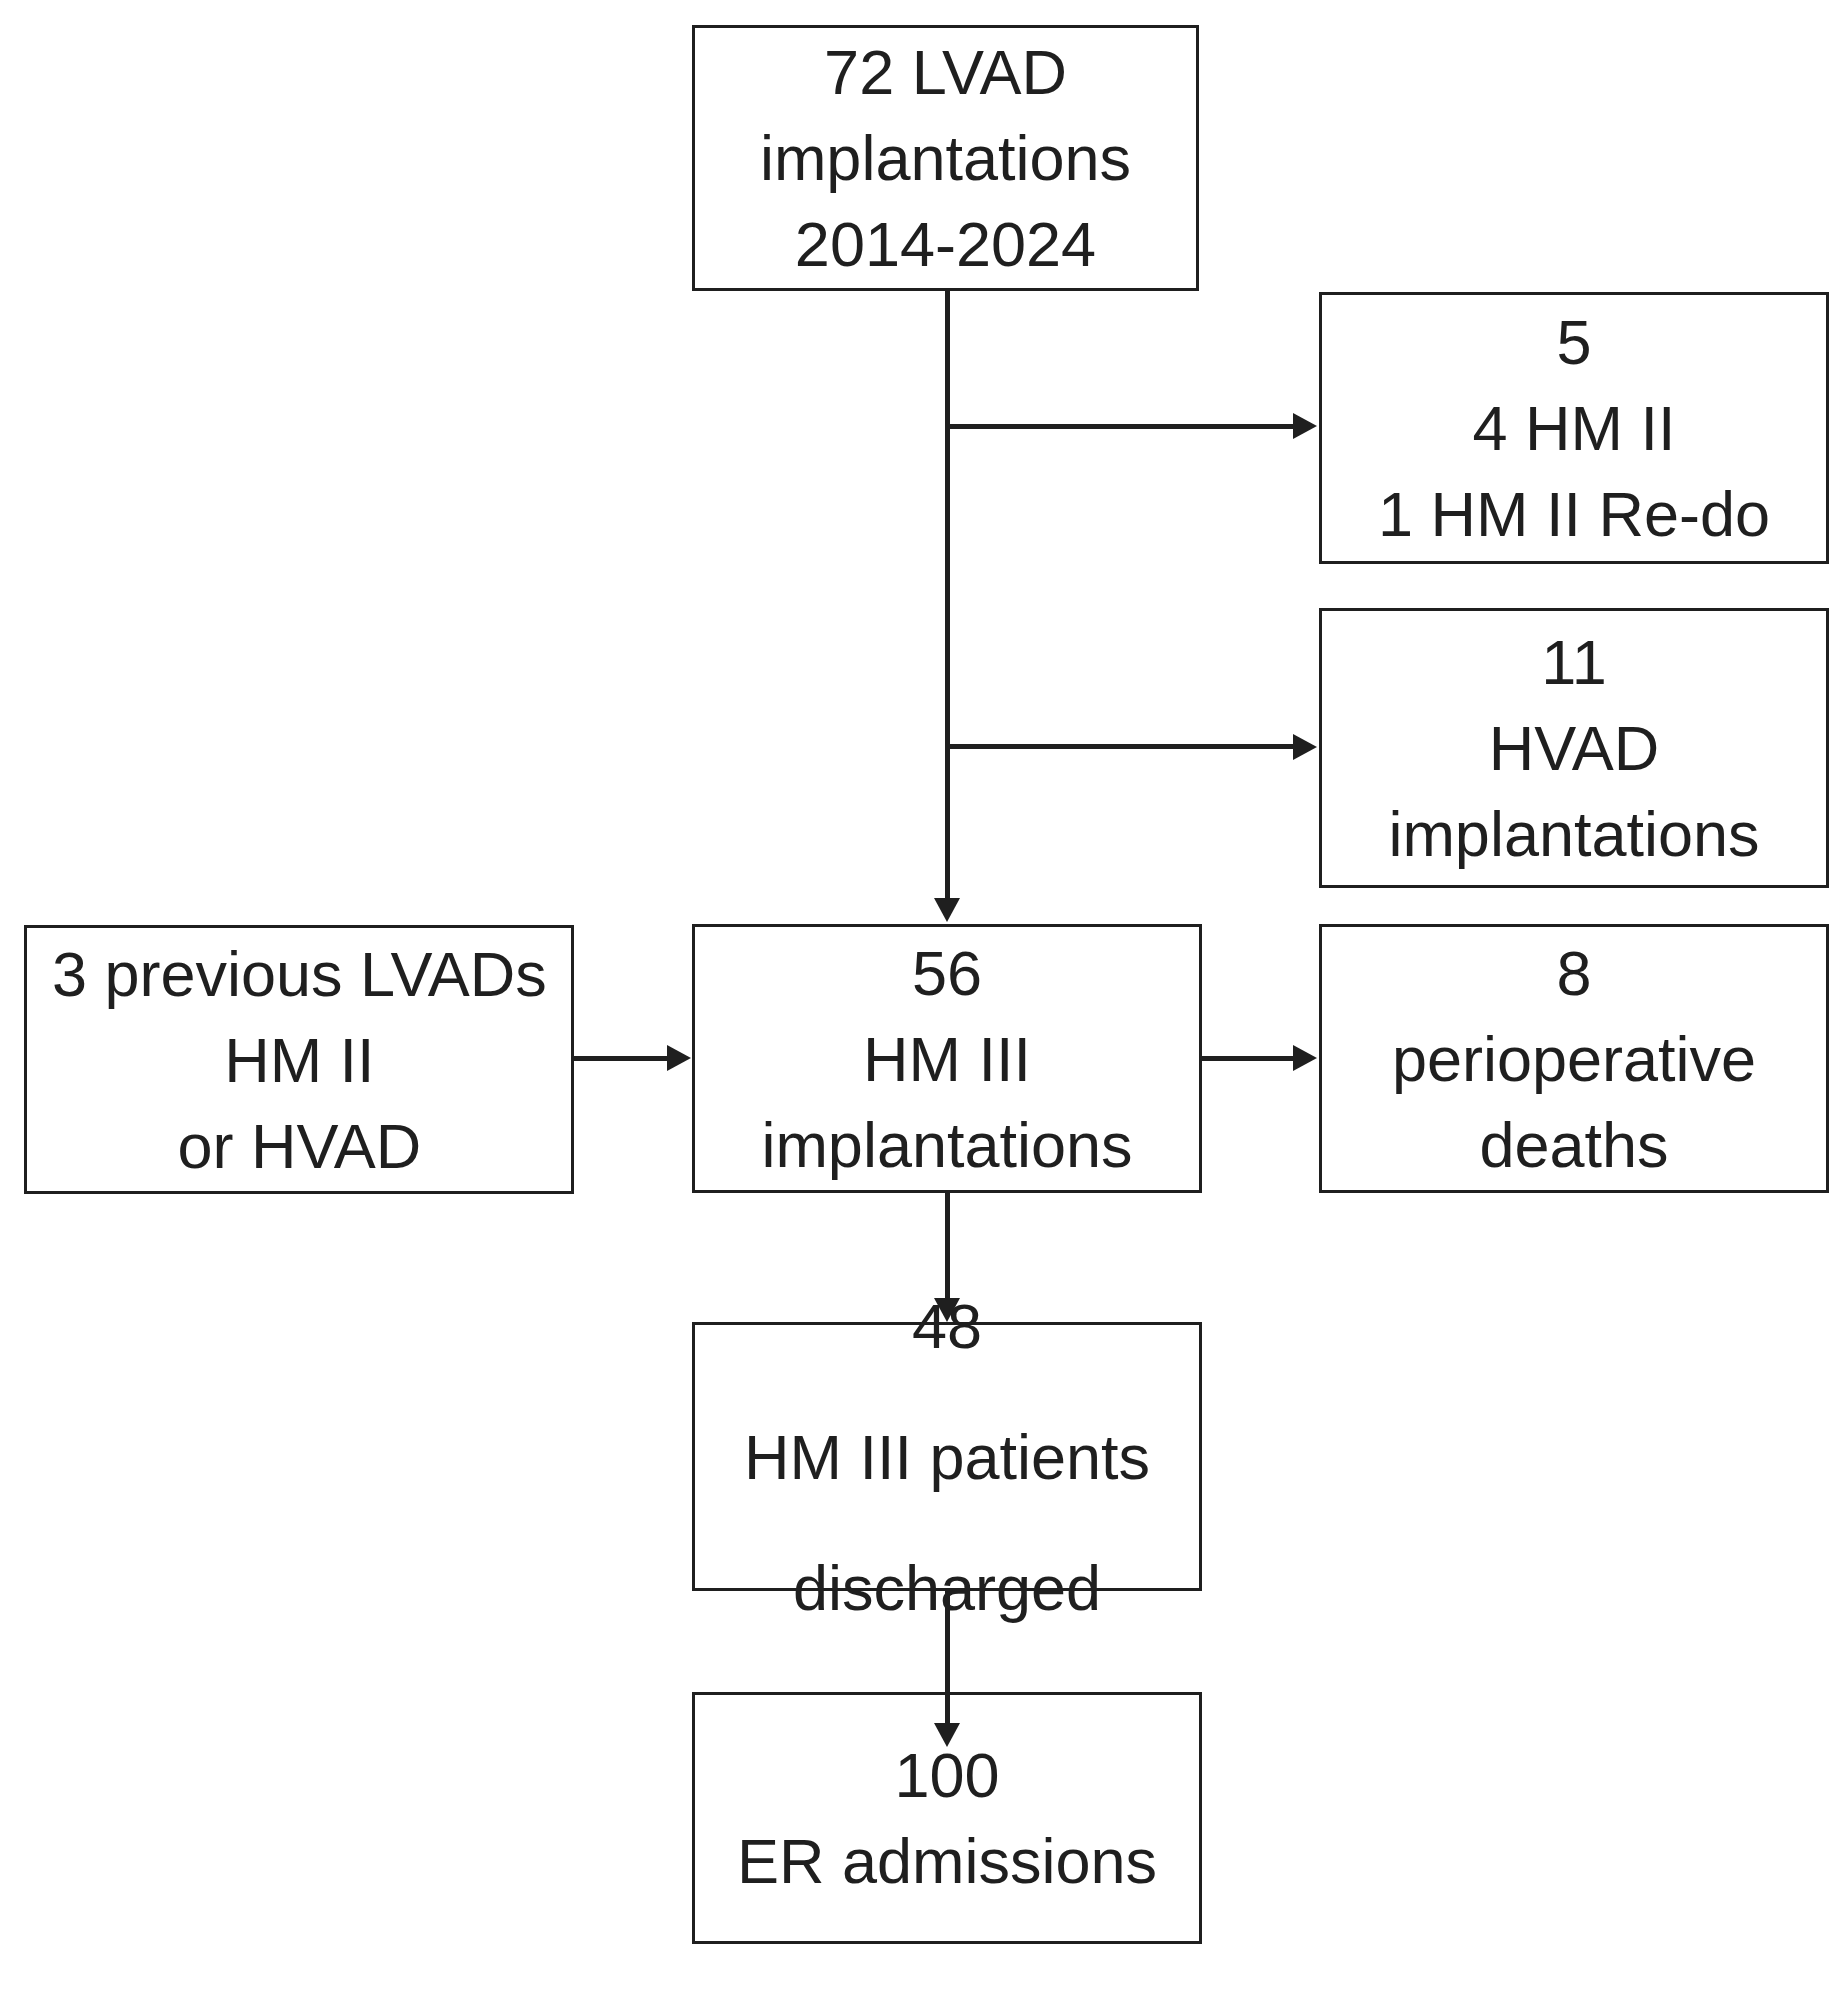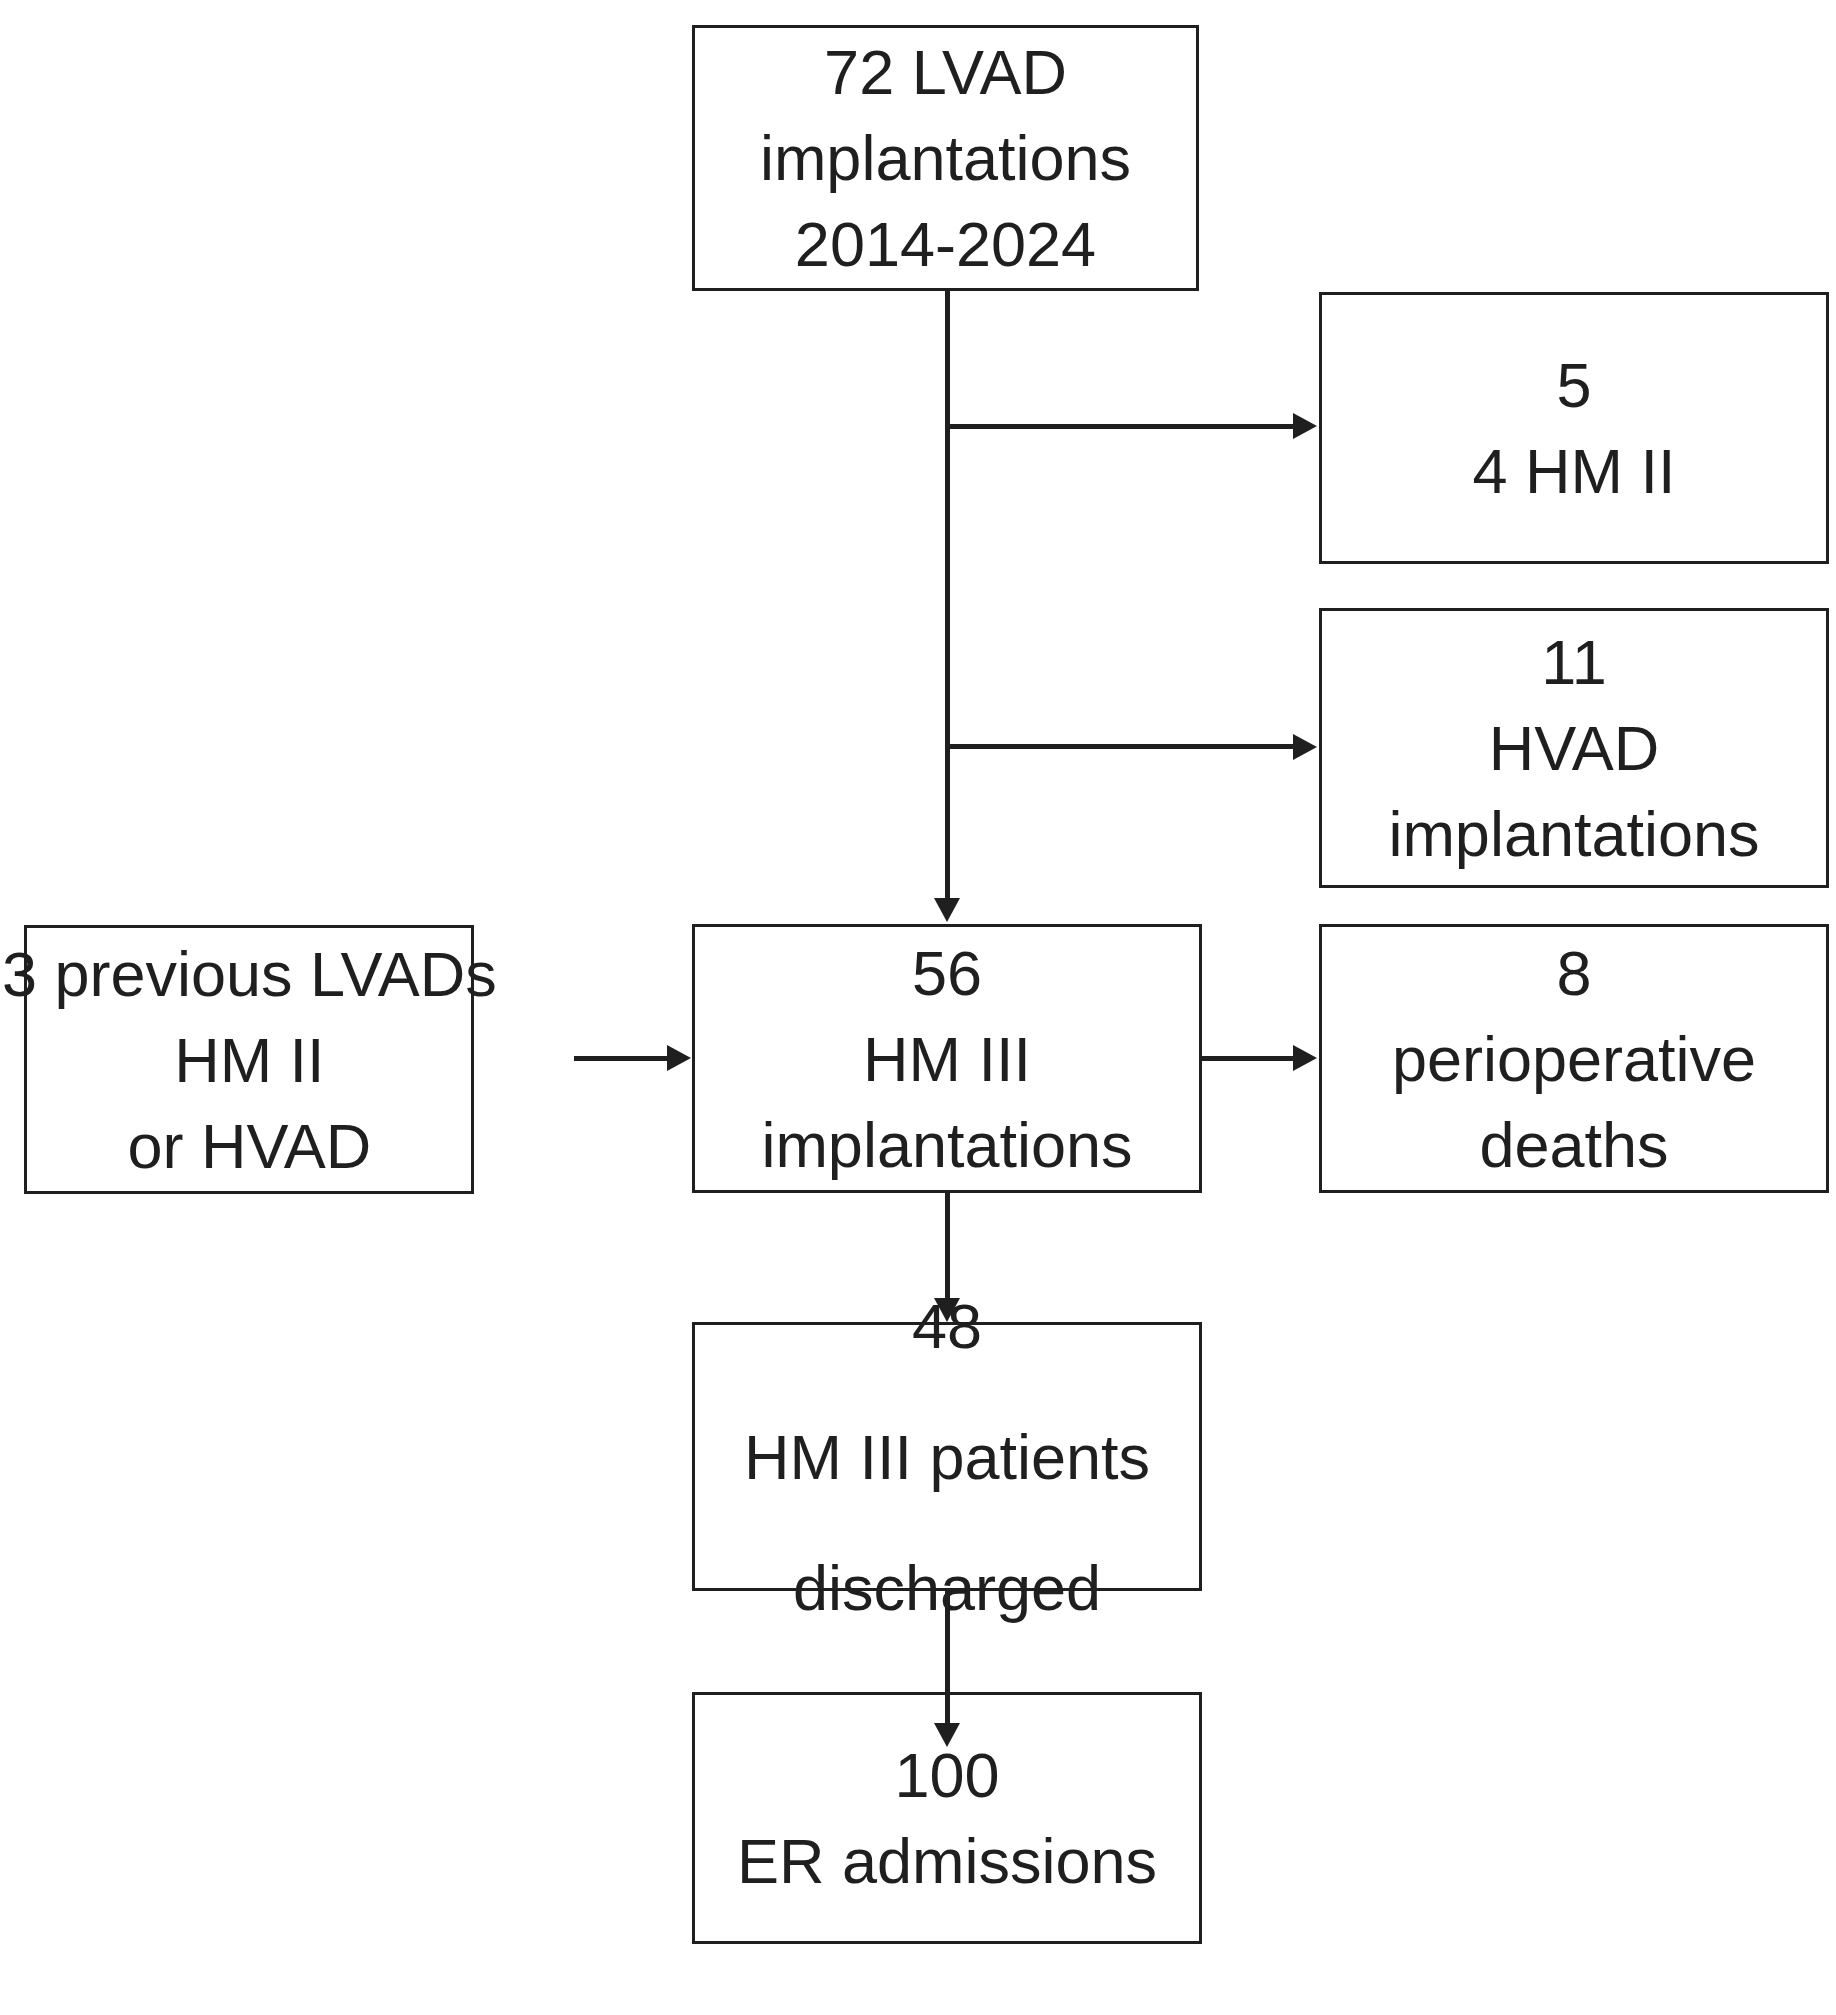--- a/index.html
+++ b/index.html
@@ -42,21 +42,21 @@
   .head-down{
     position:absolute;width:0;height:0;
     border-left:13px solid transparent;
     border-right:13px solid transparent;
     border-top:24.4px solid var(--ink);
   }
   
   #box-a{left:692px;top:25px;width:507px;height:266px;}
   #box-b{left:1319px;top:292px;width:510px;height:272px;}
   #box-c{left:1319px;top:608px;width:510px;height:280px;}
-  #box-d{left:24.4px;top:925px;width:450px;height:269px;}
+  #box-d{left:24.4px;top:925px;width:550px;height:269px;}
   #box-e{left:692px;top:924px;width:510px;height:269px;}
   #box-f{left:1319px;top:924px;width:510px;height:269px;}
   #box-g{left:692px;top:1322px;width:510px;height:269px;gap:45px;}
   #box-h{left:692px;top:1692px;width:510px;height:252px;}
   
   #trunk-line{left:945px;top:291px;height:607px;}
   #trunk-head{left:934px;top:898px;}
   #branch-hm2-line{left:947px;top:424px;width:347px;}
   #branch-hm2-head{left:1293px;top:413px;}
   #branch-hvad-line{left:947px;top:744px;width:347px;}
@@ -77,20 +77,21 @@
 
   <div class="box" id="box-a">
     <span class="ln">72 LVAD</span>
     <span class="ln">implantations</span>
     <span class="ln">2014-2024</span>
   </div>
 
   <div class="box" id="box-b">
     <span class="ln">5</span>
     <span class="ln">4 HM II</span>
+    <span class="ln">1 HM II Re-do</span>
   </div>
 
   <div class="box" id="box-c">
     <span class="ln">11</span>
     <span class="ln">HVAD</span>
     <span class="ln">implantations</span>
   </div>
 
   <div class="box" id="box-d">
     <span class="ln">3 previous LVADs</span>

